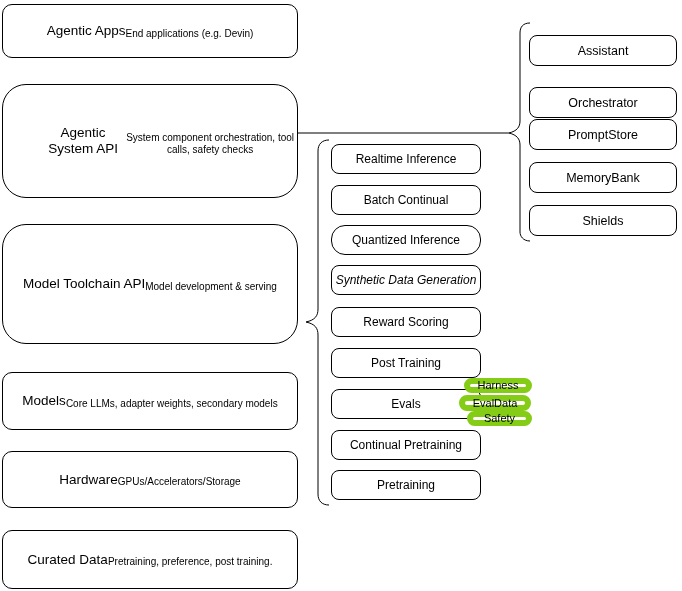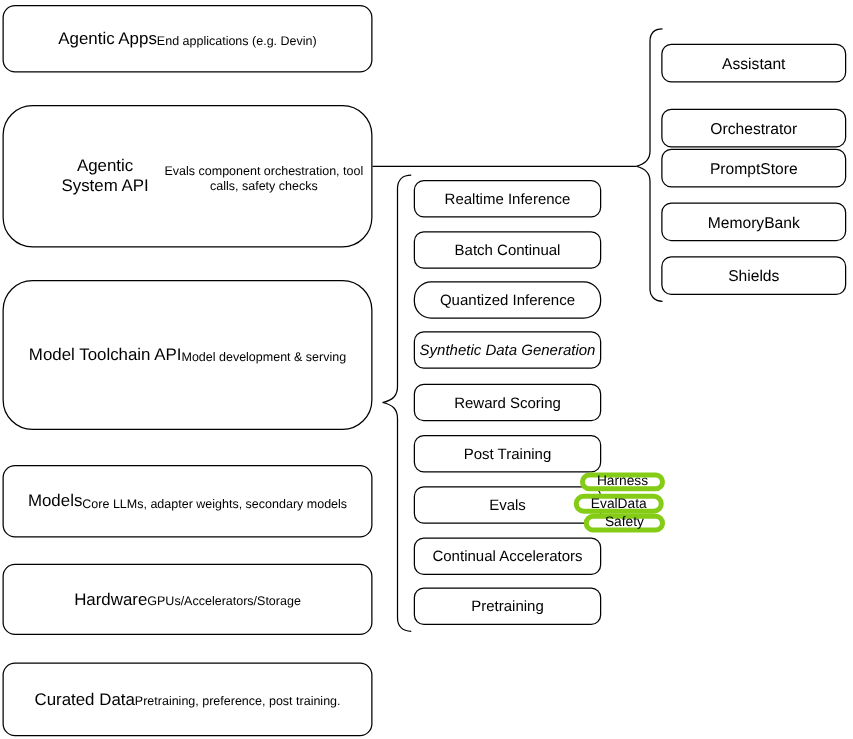--- a/index.html
+++ b/index.html
@@ -33,21 +33,21 @@
   .m1{top:144px;} .m2{top:185px;} .m3{top:225px;border-radius:14px;} .m4{top:265px;font-style:italic;}
   .m5{top:307px;} .m6{top:348px;} .m7{top:389px;} .m8{top:430px;} .m9{top:470px;}
   
   .rbox{
     left:529px;width:148px;height:31px;border-radius:8px;font-size:12.5px;
     display:flex;align-items:center;justify-content:center;white-space:nowrap;
   }
   .r1{top:35px;} .r2{top:75px;margin-top:12px;} .r3{top:119px;} .r4{top:162px;} .r5{top:205px;}
   
   .pill{
-    position:absolute;background:#fff;border:4px solid #84cc16;border-radius:99px;
+    position:absolute;background:#fff;border:6px solid #84cc16;border-radius:99px;
     font-size:11px;line-height:11px;display:flex;align-items:center;justify-content:center;
     box-sizing:border-box;z-index:3;white-space:nowrap;
   }
   .p1{left:464px;top:378px;width:68px;height:15px;}
   .p2{left:459px;top:395px;width:72px;height:16px;}
   .p3{left:467px;top:411px;width:65px;height:15px;}
 </style>
 </head>
 <body>
 
@@ -63,21 +63,21 @@
     <path d="M 530 23 C 523 23 520 27 520 33 L 520 121 C 520 127 517 131 509 133
              C 517 135 520 139 520 145 L 520 232 C 520 236 523 241 530 241" stroke="#000" stroke-width="1" fill="none"></path>
   </svg>
 
   <div class="box lbox l1">
     <div class="t">Agentic Apps</div>
     <div class="s">End applications (e.g. Devin)</div>
   </div>
   <div class="box lbox big l2">
     <div class="t">Agentic System API</div>
-    <div class="s">Evals component orchestration, tool calls, safety checks</div>
+    <div class="s">System component orchestration, tool calls, safety checks</div>
   </div>
   <div class="box lbox big l3">
     <div class="t">Model Toolchain API</div>
     <div class="s">Model development &amp; serving</div>
   </div>
   <div class="box lbox l4">
     <div class="t">Models</div>
     <div class="s">Core LLMs, adapter weights, secondary models</div>
   </div>
   <div class="box lbox l5">
@@ -89,21 +89,21 @@
     <div class="s">Pretraining, preference, post training.</div>
   </div>
 
   <div class="box mbox m1">Realtime Inference</div>
   <div class="box mbox m2">Batch Continual</div>
   <div class="box mbox m3">Quantized Inference</div>
   <div class="box mbox m4">Synthetic Data Generation</div>
   <div class="box mbox m5">Reward Scoring</div>
   <div class="box mbox m6">Post Training</div>
   <div class="box mbox m7">Evals</div>
-  <div class="box mbox m8">Continual Accelerators</div>
+  <div class="box mbox m8">Continual Pretraining</div>
   <div class="box mbox m9">Pretraining</div>
 
   <div class="box rbox r1">Assistant</div>
   <div class="box rbox r2">Orchestrator</div>
   <div class="box rbox r3">PromptStore</div>
   <div class="box rbox r4">MemoryBank</div>
   <div class="box rbox r5">Shields</div>
 
   <div class="pill p1">Harness</div>
   <div class="pill p2">EvalData</div>

